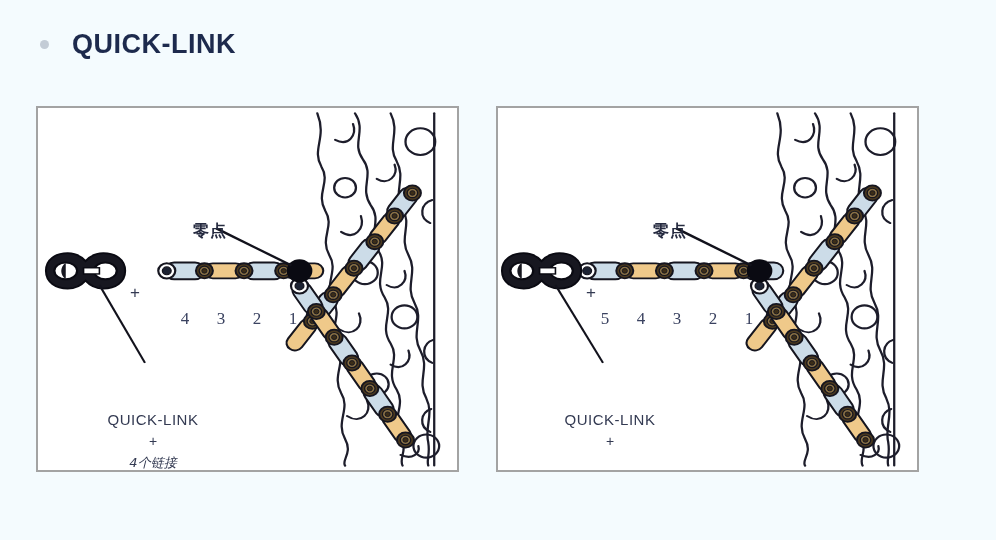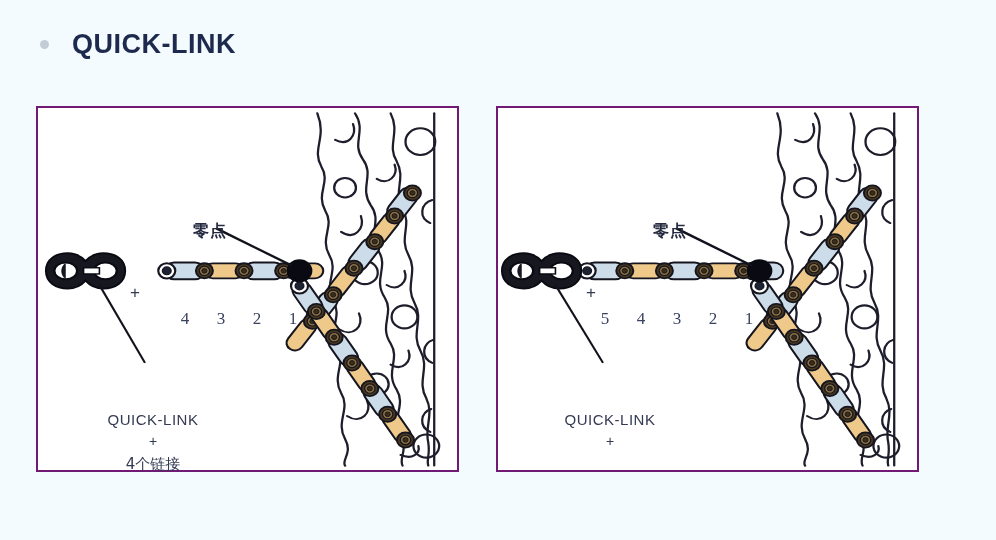--- a/index.html
+++ b/index.html
@@ -42,21 +42,21 @@
     line-height: 1;
   }
 
   
   .panel {
     position: absolute;
     top: 106px;
     width: 423px;
     height: 366px;
     background: #ffffff;
-    border: 2px solid #701a75;
+    border: 2px solid #a3a3a3;
     box-sizing: border-box;
     padding-left: 10px;
   }
   #panel-left  { left: 36px; }
   #panel-right { left: 496px; }
 
   .panel-svg {
     position: absolute;
     left: 0;
     top: 0;
@@ -101,23 +101,24 @@
     display: block;
   }
   .caption .cap-plus {
     font-family: "Liberation Sans", sans-serif;
     font-size: 14px;
     color: #333a52;
     display: block;
   }
   .caption .cap-cn {
     font-family: "DejaVu Sans", sans-serif;
-    font-size: 15px;
+    font-size: 13px;
     color: #333a52;
     display: block;
+    font-style: italic;
   }
   .plus-sign {
     position: absolute;
     font-family: "Liberation Sans", sans-serif;
     font-size: 17px;
     color: #333a52;
   }
 </style>
 </head>
 <body>

